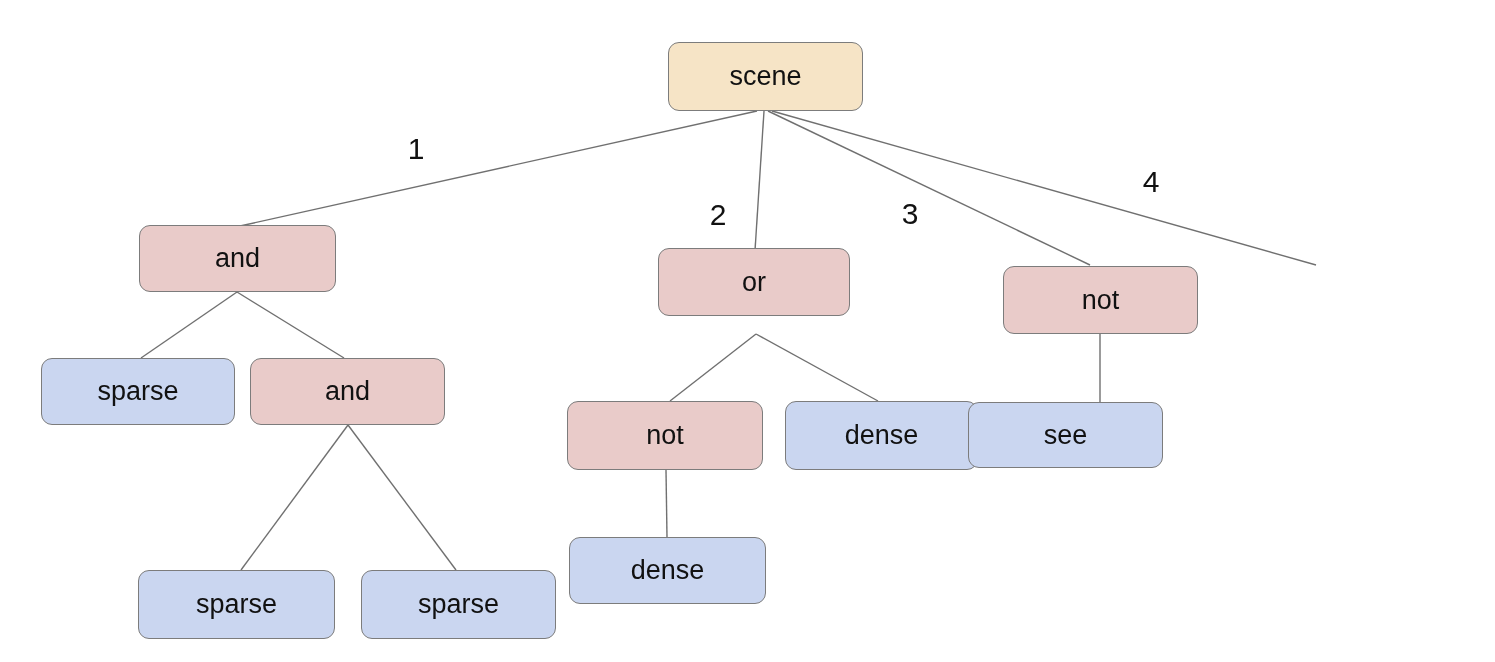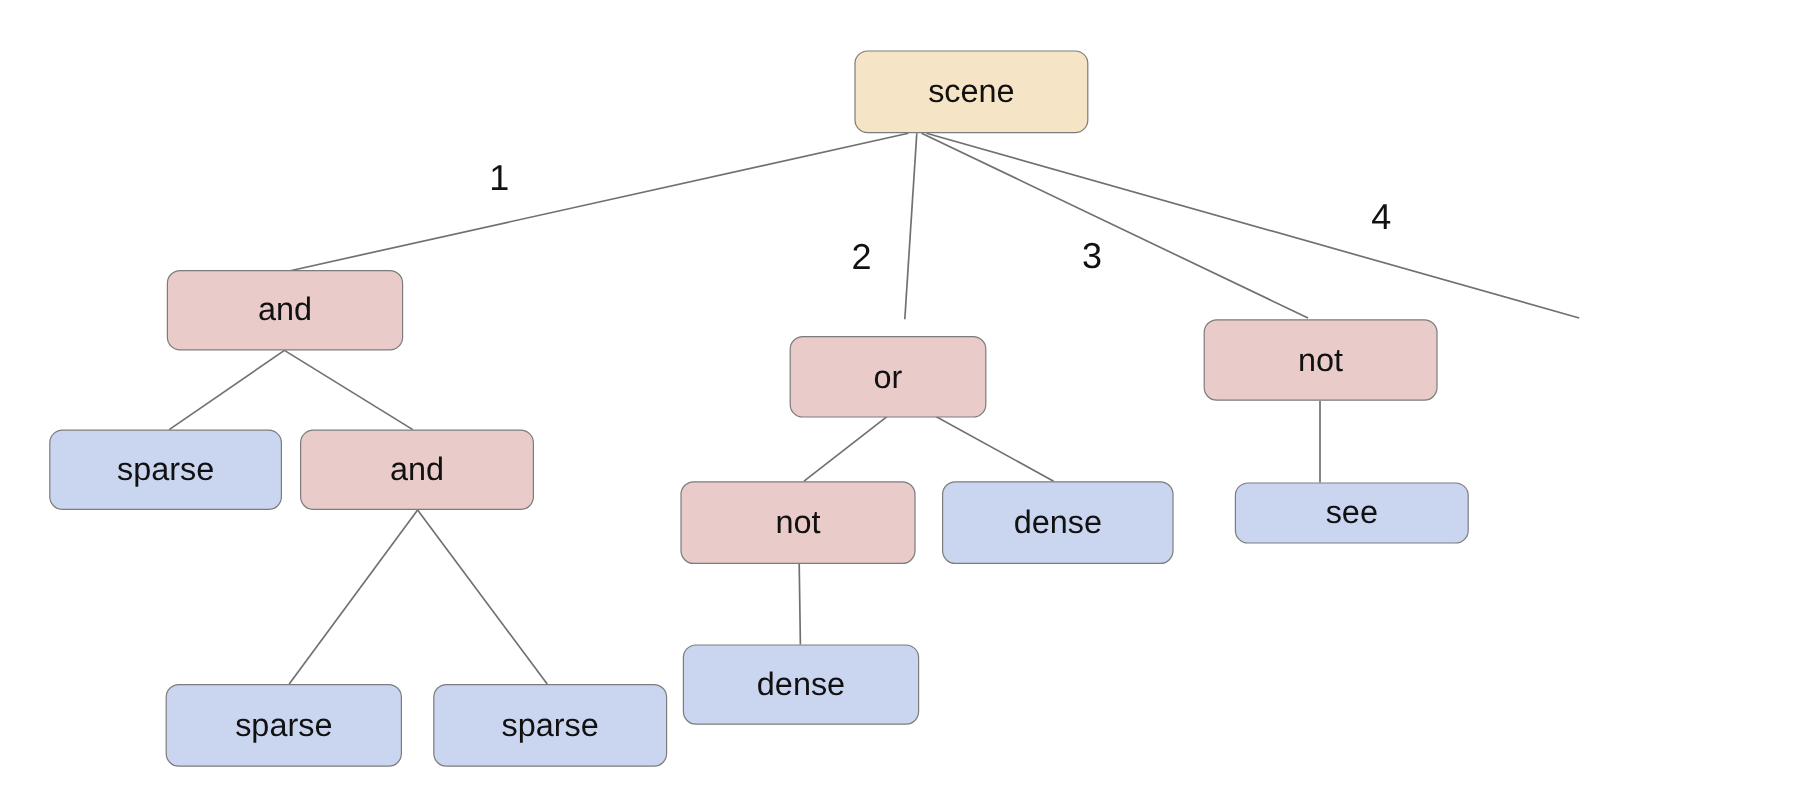--- a/index.html
+++ b/index.html
@@ -25,21 +25,21 @@
     display: flex;
     align-items: center;
     justify-content: center;
     box-sizing: border-box;
     border: 1.5px solid var(--node_border, #7c7c7c);
     border-radius: 11px;
     font-size: 27px;
     color: var(--text, #111111);
     white-space: nowrap;
   }
-  .node.root     { background: var(--root_fill, #f6e4c6); margin-left: 44px; }
+  .node.root     { background: var(--root_fill, #f6e4c6); }
   .node.operator { background: var(--operator_fill, #e9cbc9); }
   .node.leaf     { background: var(--leaf_fill, #cad6f0); }
   .edge-label {
     position: absolute;
     transform: translate(-50%, -50%);
     font-size: 30px;
     color: var(--text, #111111);
     line-height: 1;
   }
 </style>
@@ -65,34 +65,34 @@
 
   <span class="edge-label" style="left:416px; top:149px">1</span>
   <span class="edge-label" style="left:718px; top:215px">2</span>
   <span class="edge-label" style="left:910px; top:214px">3</span>
   <span class="edge-label" style="left:1151px; top:182px">4</span>
 
   <div class="node root" style="left:668px; top:42px; width:195px; height:69px">scene</div>
 
   <div class="node operator" style="left:139px; top:225px; width:197px; height:67px">and</div>
 
-  <div class="node operator" style="left:658px; top:280px; width:164px; height:68px">or</div>
+  <div class="node operator" style="left:658px; top:248px; width:192px; height:68px">or</div>
 
   <div class="node operator" style="left:1003px; top:266px; width:195px; height:68px">not</div>
 
 
   <div class="node leaf" style="left:41px; top:358px; width:194px; height:67px">sparse</div>
 
   <div class="node operator" style="left:250px; top:358px; width:195px; height:67px">and</div>
 
   <div class="node operator" style="left:567px; top:401px; width:196px; height:69px">not</div>
 
   <div class="node leaf" style="left:785px; top:401px; width:193px; height:69px">dense</div>
 
-  <div class="node leaf" style="left:1029px; top:402px; width:195px; height:51px">see</div>
+  <div class="node leaf" style="left:968px; top:402px; width:195px; height:66px">see</div>
 
   <div class="node leaf" style="left:569px; top:537px; width:197px; height:67px">dense</div>
 
   <div class="node leaf" style="left:138px; top:570px; width:197px; height:69px">sparse</div>
 
   <div class="node leaf" style="left:361px; top:570px; width:195px; height:69px">sparse</div>
 
 </div>
 
 </body></html>

